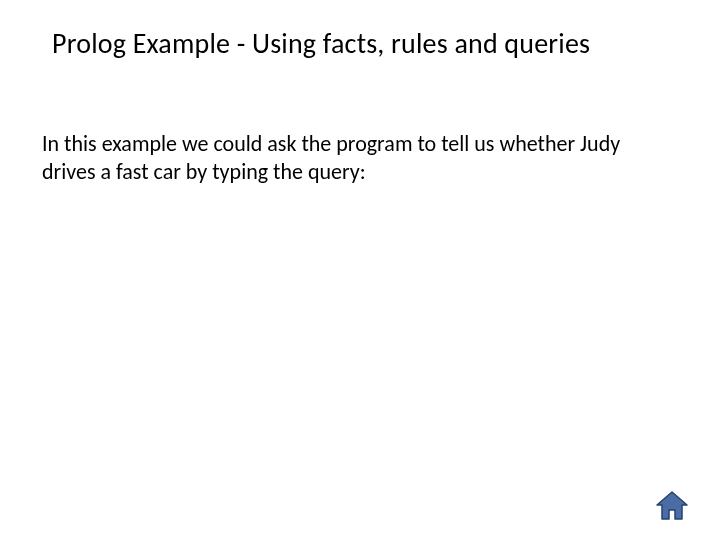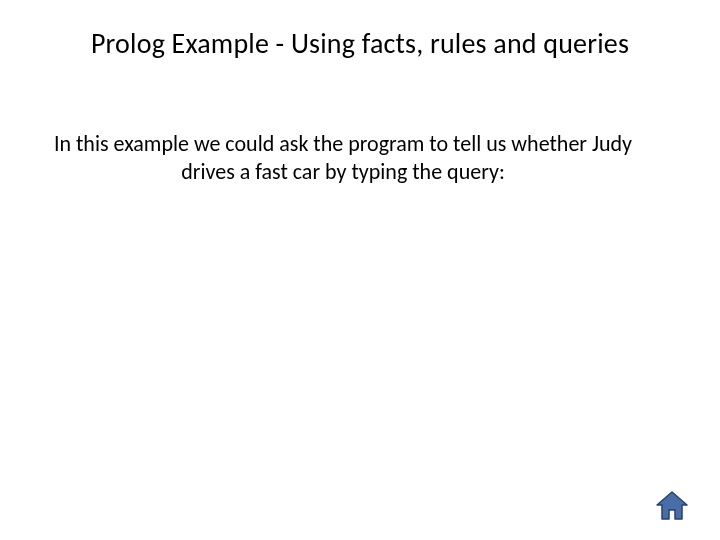--- a/index.html
+++ b/index.html
@@ -10,21 +10,20 @@
     background: #ffffff;
     font-family: Calibri, "Segoe UI", Arial, sans-serif;
     color: #000000;
     overflow: hidden;
   }
   .slide {
     position: relative;
     width: 708px;
     height: 540px;
     box-sizing: border-box;
-    text-align: center;
   }
   .title {
     position: absolute;
     top: 26px;
     left: 52px;
     right: 40px;
     font-size: 28px;
     font-weight: 400;
     letter-spacing: 0.2px;
   }

